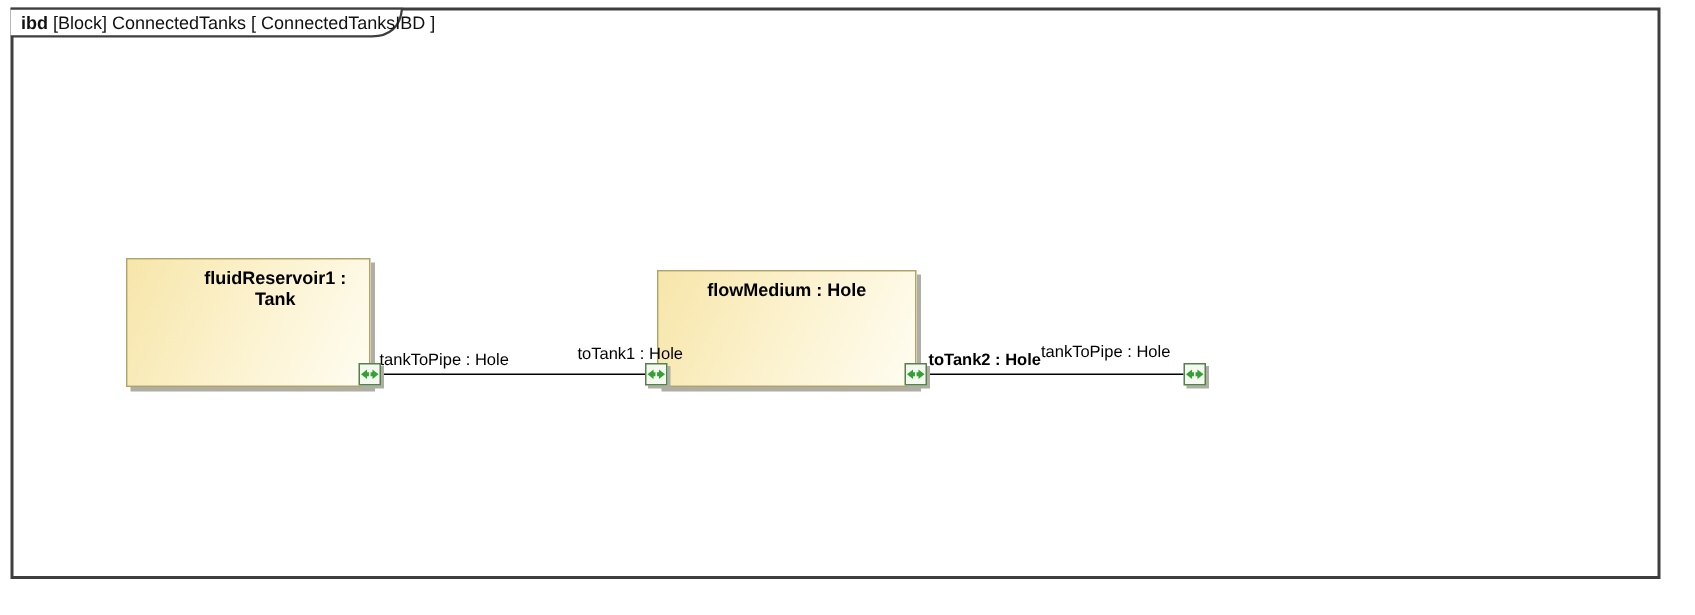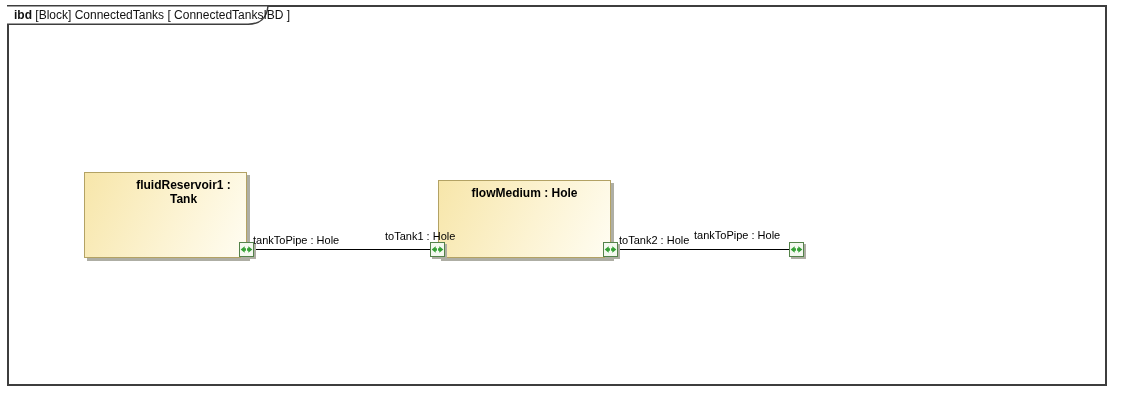--- a/index.html
+++ b/index.html
@@ -129,16 +129,16 @@
 
   <div class="port" style="left:789px; top:242px;">
     <svg width="13" height="9" viewBox="0 0 14 10">
       <polygon points="0.5,5 5,1.5 5,3.6 6.4,3.6 6.4,6.4 5,6.4 5,8.5" fill="#35a035"></polygon>
       <polygon points="13.5,5 9,1.5 9,3.6 7.6,3.6 7.6,6.4 9,6.4 9,8.5" fill="#35a035"></polygon>
     </svg>
   </div>
 
   <div class="port-label" style="left:253px; top:234px;">tankToPipe : Hole</div>
   <div class="port-label" style="left:353px; top:230px;margin-left:32px;">toTank1 : Hole</div>
-  <div class="port-label" style="left:619px; top:234px;">toTank2 : Hole</div>
+  <div class="port-label" style="left:619px; top:234px;font-weight:bold;">toTank2 : Hole</div>
   <div class="port-label" style="left:694px; top:229px;">tankToPipe : Hole</div>
 
 </div>
 
 </body></html>

